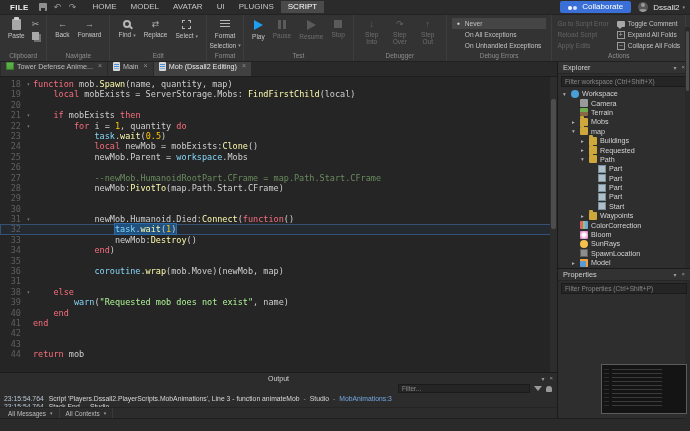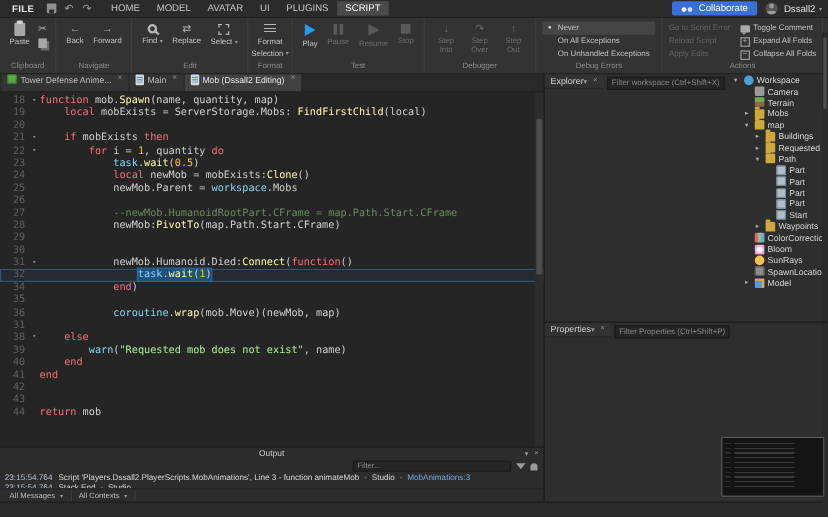--- a/index.html
+++ b/index.html
@@ -109,21 +109,21 @@
   .omessages{flex:1;padding:1px 4px;font-size:6.8px;line-height:7.8px;overflow:hidden;white-space:nowrap}
   .otime{color:#b9c7d4;margin-right:5px}
   .obody{color:#d8d8d8}
   .osep{color:#9a9a9a;margin:0 4px}
   .osrc{color:#d8d8d8}
   .olink{color:#74a7e0}
   .obottom{height:11px;display:flex;align-items:center;background:#2c2c2c;border-top:1px solid #242424;padding:0 2px}
   .odd{display:flex;align-items:center;gap:4px;font-size:6.4px;color:#bdbdbd;height:10px;padding:0 6px;border-right:1px solid #3a3a3a}
 
   
-  .panel{display:flex;min-height:0}
+  .panel{display:flex;flex-direction:column;min-height:0}
   .explorer{height:206px}
   .properties{flex:1;border-top:1px solid #1a1a1a;position:relative}
   .phead{height:12px;background:#323232;display:flex;align-items:center;padding:0 5px;font-size:7.4px;color:#d2d2d2;border-bottom:1px solid #262626}
   .phicons{margin-left:auto;display:flex;gap:5px;color:#9a9a9a;font-size:6px}
   .filterbox{margin:2px 3px;height:11px;background:#252525;border:1px solid #1b1b1b;font-size:6.6px;color:#868686;
              display:flex;align-items:center;padding:0 3px;white-space:nowrap;overflow:hidden}
   .etree{flex:1;overflow:hidden;position:relative}
   .trow{display:flex;align-items:center;height:9.4px;font-size:7.2px;color:#d4d4d4;gap:3px;white-space:nowrap}
   .tarrow{width:7px;font-size:5.5px;color:#b0b0b0;text-align:center;flex:none}
   .eicon{width:8px;height:8px;flex:none;border-radius:1px;position:relative}
@@ -369,20 +369,21 @@
             <div class="cline"><span class="lnum">23</span><span class="lfold"></span><span class="ccode"><span class="tk-pl">            </span><span class="tk-glb">task</span><span class="tk-pl">.</span><span class="tk-fn">wait</span><span class="tk-pl">(</span><span class="tk-num">0.5</span><span class="tk-pl">)</span></span></div>
             <div class="cline"><span class="lnum">24</span><span class="lfold"></span><span class="ccode"><span class="tk-pl">            </span><span class="tk-kw">local</span><span class="tk-pl"> newMob = mobExists:</span><span class="tk-fn">Clone</span><span class="tk-pl">()</span></span></div>
             <div class="cline"><span class="lnum">25</span><span class="lfold"></span><span class="ccode"><span class="tk-pl">            newMob.Parent = </span><span class="tk-glb">workspace</span><span class="tk-pl">.Mobs</span></span></div>
             <div class="cline"><span class="lnum">26</span><span class="lfold"></span><span class="ccode"></span></div>
             <div class="cline"><span class="lnum">27</span><span class="lfold"></span><span class="ccode"><span class="tk-pl">            </span><span class="tk-com">--newMob.HumanoidRootPart.CFrame = map.Path.Start.CFrame</span></span></div>
             <div class="cline"><span class="lnum">28</span><span class="lfold"></span><span class="ccode"><span class="tk-pl">            newMob:</span><span class="tk-fn">PivotTo</span><span class="tk-pl">(map.Path.Start.CFrame)</span></span></div>
             <div class="cline"><span class="lnum">29</span><span class="lfold"></span><span class="ccode"></span></div>
             <div class="cline"><span class="lnum">30</span><span class="lfold"></span><span class="ccode"></span></div>
             <div class="cline"><span class="lnum">31</span><span class="lfold">▾</span><span class="ccode"><span class="tk-pl">            newMob.Humanoid.Died:</span><span class="tk-fn">Connect</span><span class="tk-pl">(</span><span class="tk-kw">function</span><span class="tk-pl">()</span></span></div>
             <div class="cline cursel"><span class="lnum">32</span><span class="lfold"></span><span class="ccode"><span class="tk-pl">                </span><span class="selspan"><span class="tk-glb">task</span><span class="tk-pl">.</span><span class="tk-fn">wait</span><span class="tk-pl">(</span><span class="tk-num">1</span><span class="tk-pl">)</span></span></span></div>
+            <div class="cline"><span class="lnum">33</span><span class="lfold"></span><span class="ccode"><span class="tk-pl">                newMob:</span><span class="tk-fn">Destroy</span><span class="tk-pl">()</span></span></div>
             <div class="cline"><span class="lnum">34</span><span class="lfold"></span><span class="ccode"><span class="tk-pl">            </span><span class="tk-kw">end</span><span class="tk-pl">)</span></span></div>
             <div class="cline"><span class="lnum">35</span><span class="lfold"></span><span class="ccode"></span></div>
             <div class="cline"><span class="lnum">36</span><span class="lfold"></span><span class="ccode"><span class="tk-pl">            </span><span class="tk-glb">coroutine</span><span class="tk-pl">.</span><span class="tk-fn">wrap</span><span class="tk-pl">(mob.Move)(newMob, map)</span></span></div>
             <div class="cline"><span class="lnum">31</span><span class="lfold"></span><span class="ccode"></span></div>
             <div class="cline"><span class="lnum">38</span><span class="lfold">▾</span><span class="ccode"><span class="tk-pl">    </span><span class="tk-kw">else</span></span></div>
             <div class="cline"><span class="lnum">39</span><span class="lfold"></span><span class="ccode"><span class="tk-pl">        </span><span class="tk-glb">warn</span><span class="tk-pl">(</span><span class="tk-str">"Requested mob does not exist"</span><span class="tk-pl">, name)</span></span></div>
             <div class="cline"><span class="lnum">40</span><span class="lfold"></span><span class="ccode"><span class="tk-pl">    </span><span class="tk-kw">end</span></span></div>
             <div class="cline"><span class="lnum">41</span><span class="lfold"></span><span class="ccode"><span class="tk-kw">end</span></span></div>
             <div class="cline"><span class="lnum">42</span><span class="lfold"></span><span class="ccode"></span></div>
             <div class="cline"><span class="lnum">43</span><span class="lfold"></span><span class="ccode"></span></div>

